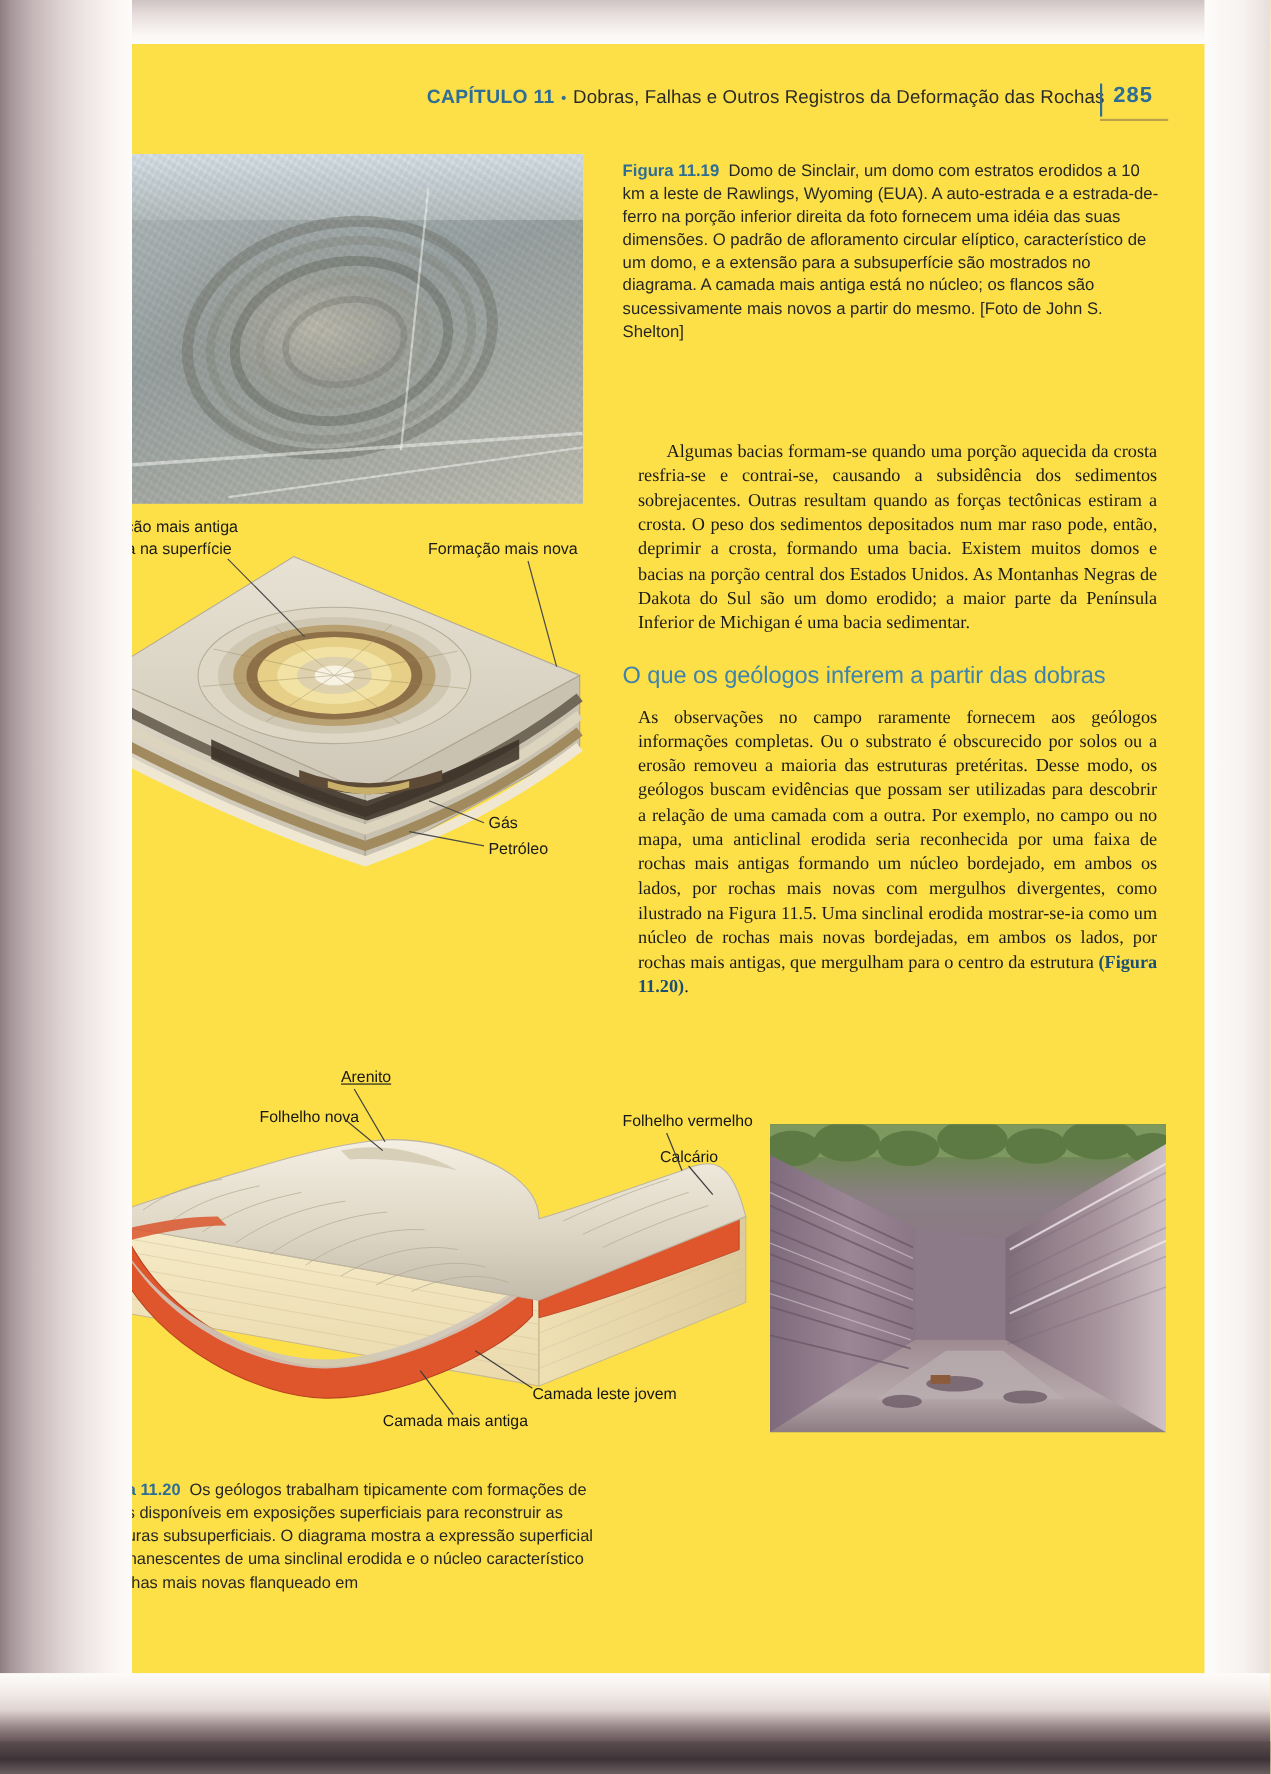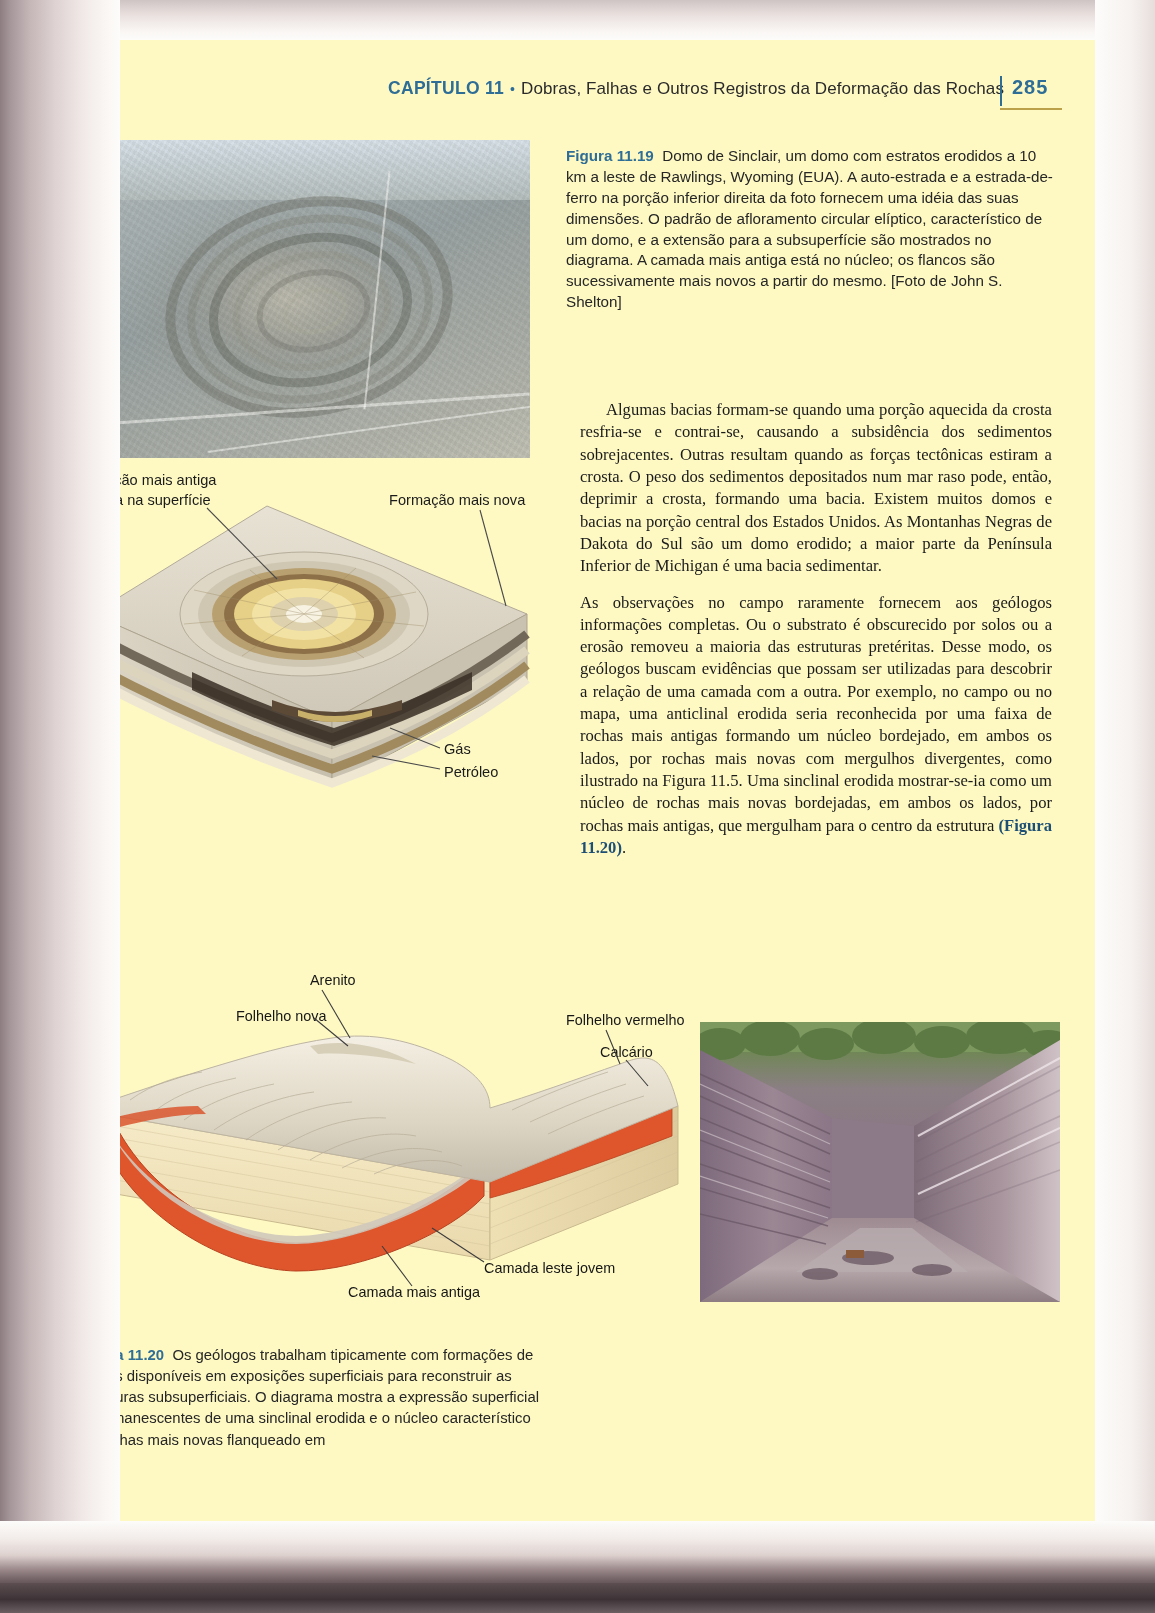--- a/index.html
+++ b/index.html
@@ -8,21 +8,21 @@
     width:1155px; height:1613px;
     background:#ffffff;
     font-family:"Liberation Sans", sans-serif;
     position:relative;
     overflow:hidden;
   }
 
   
   #page {
     position:absolute; inset:0;
-    background:#fef9c3;
+    background:#fde047;
     padding-left:37px;
   }
   .scan-left-shadow{
     position:absolute; left:0; top:0; width:120px; height:1613px;
     background:linear-gradient(to right,
        #8d7d80 0px, #a5969a 10px, #c5b6b8 30px, #ded2d2 55px,
        #efe7e5 80px, #faf6f4 105px, #fdfcfa 120px);
     pointer-events:none;
   }
   .scan-top-shadow{
@@ -260,20 +260,21 @@
         <line x1="135" y1="42" x2="205" y2="113"></line>
         <line x1="408" y1="44" x2="434" y2="140"></line>
         <line x1="368" y1="282" x2="318" y2="262"></line>
         <line x1="368" y1="303" x2="300" y2="290"></line>
       </g>
     </svg>
   </div>
 
   <div class="bodycol">
     <p class="serif">Algumas bacias formam-se quando uma porção aquecida da crosta resfria-se e contrai-se, causando a subsidência dos sedimentos sobrejacentes. Outras resultam quando as forças tectônicas estiram a crosta. O peso dos sedimentos depositados num mar raso pode, então, deprimir a crosta, formando uma bacia. Existem muitos domos e bacias na porção central dos Estados Unidos. As Montanhas Negras de Dakota do Sul são um domo erodido; a maior parte da Península Inferior de Michigan é uma bacia sedimentar.</p>
+    <h2 class="sect">O que os geólogos inferem a partir das dobras</h2>
     <p class="serif noindent"><span>As observações no campo raramente fornecem aos geólogos informações completas. Ou o substrato é obscurecido por solos ou a erosão removeu a maioria das estruturas pretéritas. Desse modo, os geólogos buscam evidências que possam ser utilizadas para descobrir a relação de uma camada com a outra. Por exemplo, no campo ou no mapa, uma anticlinal erodida seria reconhecida por uma faixa de rochas mais antigas formando um núcleo bordejado, em ambos os lados, por rochas mais novas com mergulhos divergentes, como ilustrado na Figura 11.5. Uma sinclinal erodida mostrar-se-ia como um núcleo de rochas mais novas bordejadas, em ambos os lados, por rochas mais antigas, que mergulham para o centro da estrutura </span><span class="figref">(Figura 11.20)</span><span>.</span></p>
   </div>
 
   <div class="syncwrap">
     <svg width="640" height="340" viewBox="0 0 640 340">
       <defs>
         <linearGradient id="sFrontLime" x1="0" y1="0" x2="0" y2="1">
           <stop offset="0%" stop-color="#f6ecc9"></stop>
             <stop offset="100%" stop-color="#ead9ac"></stop>
         </linearGradient>
@@ -335,21 +336,21 @@
           <path d="M488,174 C518,160 552,146 584,136"></path>
         </g>
 
         <path d="M250,86 C286,78 324,86 356,104 C330,98 292,92 258,94 Z" fill="#d8cfb9"></path>
       </g>
 
       <path d="M52,158 C84,150 112,146 138,146 L146,154 C118,154 86,160 56,168 Z" fill="#d9562e" opacity="0.85"></path>
     </svg>
 
     
-    <div class="lbl2" style="left:250px; top:12px;">Arenito</div>
+    <div class="lbl2" style="left:250px; top:12px;text-decoration:underline;">Arenito</div>
     <div class="lbl2" style="left:176px; top:48px;">Folhelho nova</div>
     <div class="lbl2" style="left:506px; top:52px;">Folhelho vermelho</div>
     <div class="lbl2" style="left:540px; top:84px;">Calcário</div>
     <div class="lbl2" style="left:424px; top:300px;">Camada leste jovem</div>
     <div class="lbl2" style="left:288px; top:324px;">Camada mais antiga</div>
 
     <svg width="640" height="345" viewBox="0 0 640 345" style="position:absolute;left:0;top:0;pointer-events:none;">
       <g stroke="#3d3d3d" stroke-width="1.1" fill="none">
         <line x1="262" y1="30" x2="290" y2="78"></line>
         <line x1="254" y1="58" x2="288" y2="86"></line>

